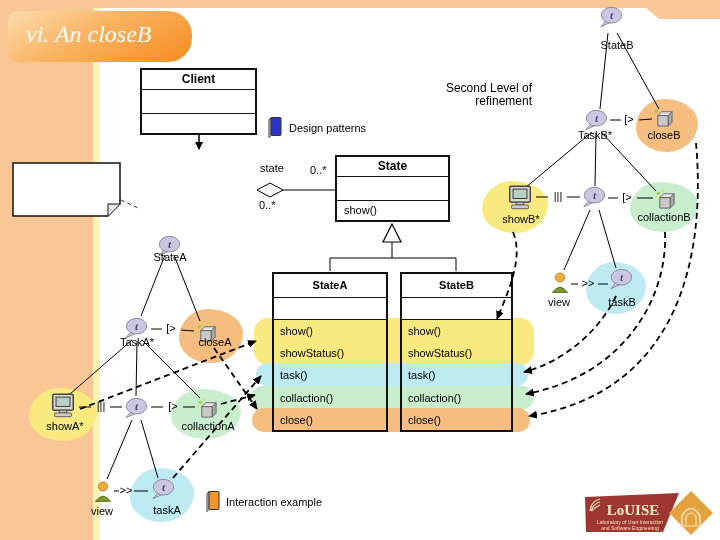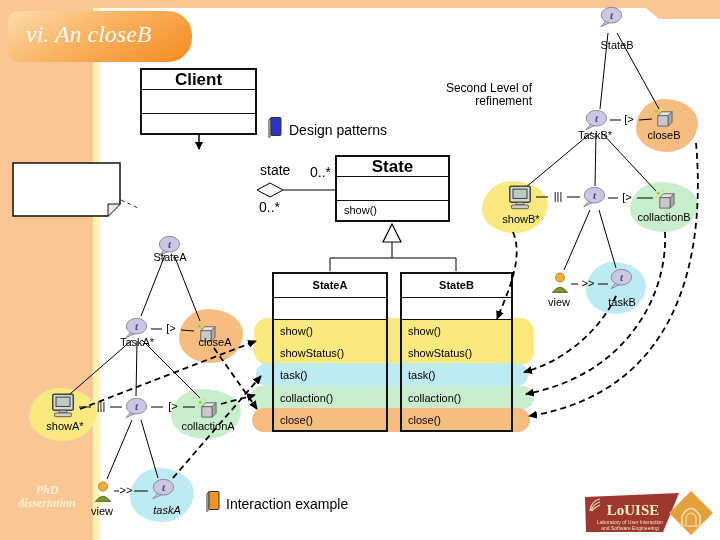--- a/index.html
+++ b/index.html
@@ -16,32 +16,32 @@
              background:linear-gradient(150deg,#fddcae 0%,#f9b361 45%,#f68b1f 100%);}
   .title-text{left:26px;top:21px;width:160px;z-index:3;color:#fff;
               font-family:"Liberation Serif",serif;font-style:italic;font-size:24px;line-height:26px;}
   
   .blob{z-index:1;border-radius:45% 55% 50% 50% / 55% 45% 55% 45%;}
   .band{z-index:1;border-radius:14px;}
   .c-yel{background:#f9e97e;} .c-cyan{background:#beeaf4;}
   .c-grn{background:#c8eecd;} .c-org{background:#f5bd80;}
   
   .ubox{z-index:2;background:#fff;border:2px solid #111;box-sizing:border-box;}
-  .ubox .hd{height:19px;line-height:19px;text-align:center;font-weight:bold;font-size:17px;border-bottom:1.5px solid #111;}
+  .ubox .hd{height:19px;line-height:19px;text-align:center;font-weight:bold;font-size:12px;border-bottom:1.5px solid #111;}
   .ubox .mid{height:23px;border-bottom:1.5px solid #111;}
   .ubox .bot{height:18px;line-height:18px;font-size:11px;padding-left:7px;}
   .ttable{z-index:2;border:2px solid #111;box-sizing:border-box;background:transparent;}
   .ttable .hd{height:23px;line-height:23px;text-align:center;font-weight:bold;font-size:11px;
               border-bottom:1.5px solid #111;background:#fff;}
   .ttable .attr{height:21px;border-bottom:1.5px solid #111;background:#fff;}
   .ttable .mrow{height:22.2px;line-height:22.2px;font-size:11px;padding-left:6px;}
   .note-text{z-index:3;font-size:11px;font-style:italic;}
   .nlabel{z-index:4;font-size:11px;text-align:center;line-height:13px;}
   .oper{z-index:4;font-size:11px;text-align:center;width:18px;}
-  .small-txt{z-index:2;font-size:14px;}
+  .small-txt{z-index:2;font-size:11px;}
   .ital{}
   .second-level{z-index:2;font-size:12px;font-weight:normal;text-align:right;line-height:13px;}
   .phd{z-index:2;font-family:"Liberation Serif",serif;font-style:italic;font-weight:bold;
        font-size:12px;line-height:13px;color:#fbf2d0;text-align:center;}
   svg.overlay{position:absolute;left:0;top:0;z-index:3;}
   svg.ic{position:absolute;z-index:4;overflow:visible;}
 </style>
 </head>
 <body>
 
@@ -107,24 +107,20 @@
   <div class="abs ttable" style="left:400px;top:272px;width:113px;height:160px;">
     <div class="hd">StateB</div>
     <div class="attr"></div>
     <div class="mrow">show()</div>
     <div class="mrow">showStatus()</div>
     <div class="mrow">task()</div>
     <div class="mrow">collaction()</div>
     <div class="mrow">close()</div>
   </div>
 
-  <div class="abs phd" style="left:2px;top:484px;width:90px;">
-    <div>PhD</div>
-    <div>dissertation</div>
-  </div>
 
   <svg class="overlay" width="720" height="540" viewBox="0 0 720 540">
     <defs>
       <marker id="arrS" markerUnits="userSpaceOnUse" markerWidth="10" markerHeight="10" refX="7" refY="4" orient="auto">
         <path d="M0,0 L8,4 L0,8 Z" fill="#000"></path>
       </marker>
       <marker id="arrD" markerUnits="userSpaceOnUse" markerWidth="11" markerHeight="10" refX="8" refY="4" orient="auto">
         <path d="M0,0 L9,4 L0,8 Z" fill="#000"></path>
       </marker>
     </defs>
@@ -299,21 +295,21 @@
   <div class="abs nlabel" style="left:628px;top:211px;width:72px;">collactionB</div>
   <div class="abs nlabel" style="left:539px;top:296px;width:40px;">view</div>
   <div class="abs nlabel" style="left:597px;top:296px;width:50px;">taskB</div>
 
   <div class="abs nlabel" style="left:144px;top:251px;width:52px;">StateA</div>
   <div class="abs nlabel" style="left:111px;top:336px;width:52px;">TaskA*</div>
   <div class="abs nlabel" style="left:189px;top:336px;width:52px;text-align:center;">closeA</div>
   <div class="abs nlabel" style="left:34px;top:420px;width:62px;">showA*</div>
   <div class="abs nlabel" style="left:172px;top:420px;width:72px;">collactionA</div>
   <div class="abs nlabel" style="left:82px;top:505px;width:40px;">view</div>
-  <div class="abs nlabel" style="left:141px;top:504px;width:52px;font-style:italic;">taskA</div>
+  <div class="abs nlabel" style="left:141px;top:504px;width:52px;">taskA</div>
 
   <div class="abs oper" style="left:620px;top:113px;">[&gt;</div>
   <div class="abs oper" style="left:549px;top:190px;">|||</div>
   <div class="abs oper" style="left:618px;top:191px;">[&gt;</div>
   <div class="abs oper" style="left:579px;top:277px;">&gt;&gt;</div>
   <div class="abs oper" style="left:162px;top:322px;">[&gt;</div>
   <div class="abs oper" style="left:92px;top:400px;">|||</div>
   <div class="abs oper" style="left:164px;top:400px;">[&gt;</div>
   <div class="abs oper" style="left:117px;top:484px;">&gt;&gt;</div>
 

